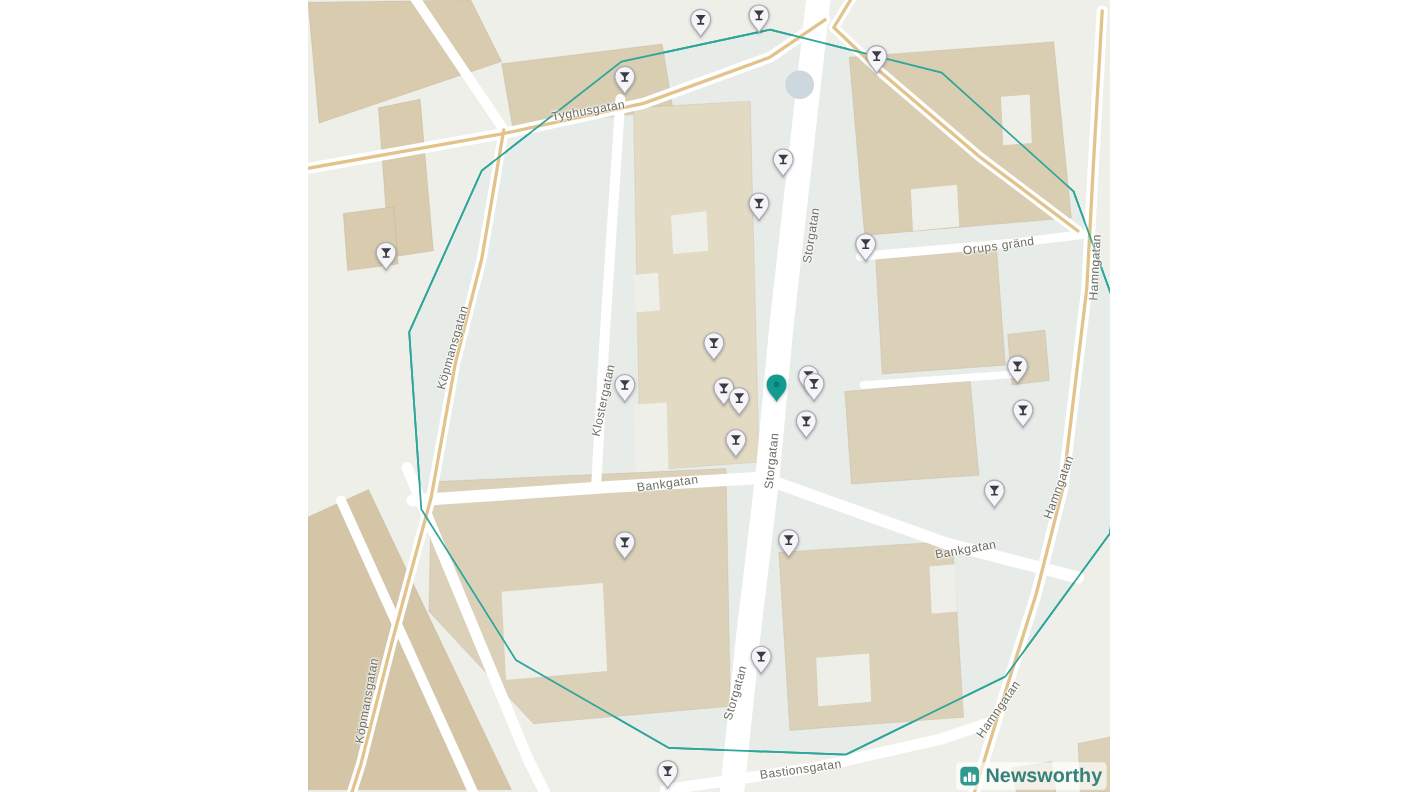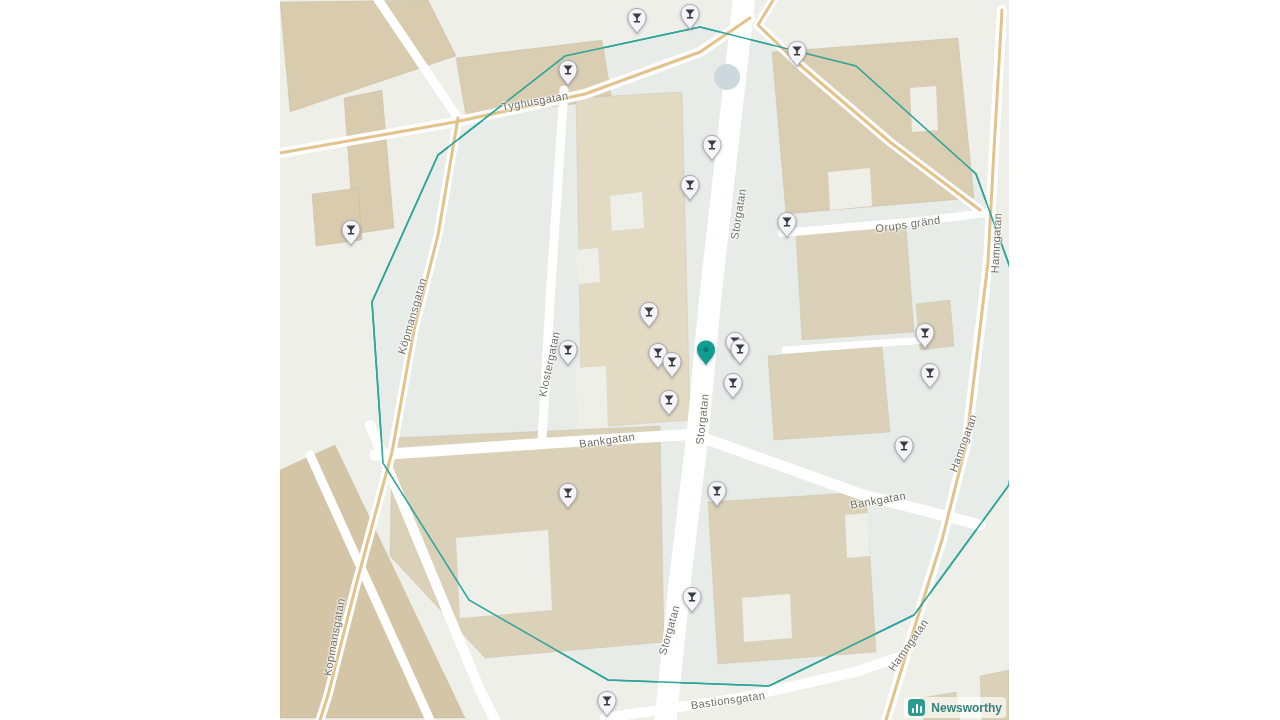--- a/index.html
+++ b/index.html
@@ -16,21 +16,21 @@
     transform:translate(-50%,-50%) rotate(var(--rot,0deg));
     text-shadow:0 0 2px #fff,0 0 2px #fff,0 0 3px #fff,0 0 3px #fff;}
   .marker{position:absolute;width:22px;height:28px;margin-left:-11px;margin-top:-11px;
     filter:drop-shadow(0 1.5px 1.5px rgba(40,40,60,.35));}
   .marker svg{display:block}
   #attribution{position:absolute;right:3px;bottom:2px;display:flex;align-items:center;gap:6px;
     padding:2px 4px;background:rgba(255,255,255,.65);border-radius:4px;cursor:pointer;}
   #attribution .logo{width:17px;height:17px;border-radius:4px;background:var(--brand-teal,#2f9a8f);
     display:flex;align-items:flex-end;justify-content:center;gap:1.5px;padding-bottom:3px;box-sizing:border-box;}
   #attribution .bar{width:2.5px;background:#fff;border-radius:1px;}
-  #attribution .brand{font-size:12px;font-weight:700;color:var(--brand-text,#35827b);}
+  #attribution .brand{font-size:18px;font-weight:700;color:var(--brand-text,#35827b);}
 </style>
 </head>
 <body>
 
 <div id="page">
   <div id="map">
 
     <svg id="basemap" width="729" height="720" viewBox="0 0 729 720">
 
       <polygon id="radius-poly" points="420,27 576,66 696,174 751,325 729,485 634,615 489,686 328,680 189,600 103,463 92,302 158,155 285,56"></polygon>

